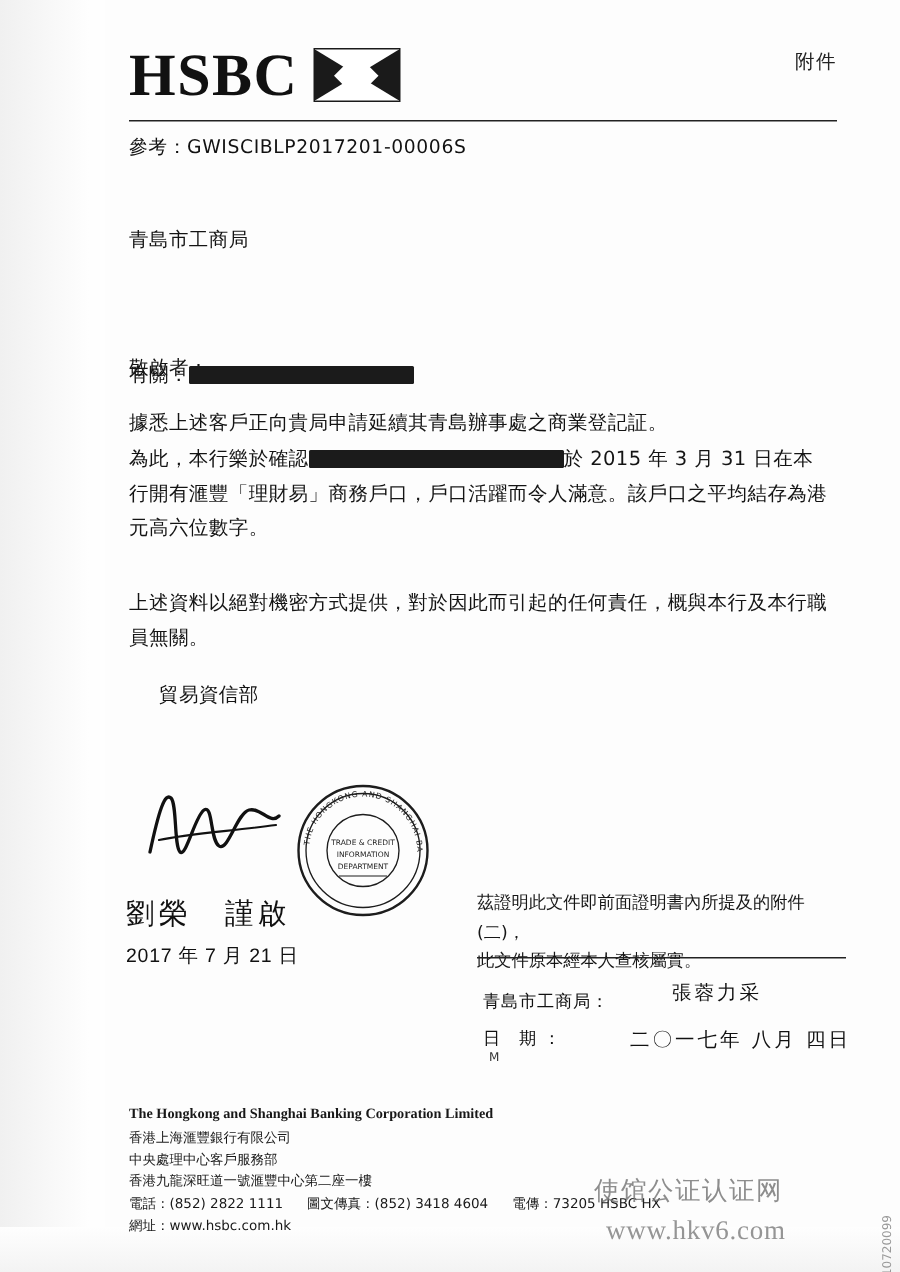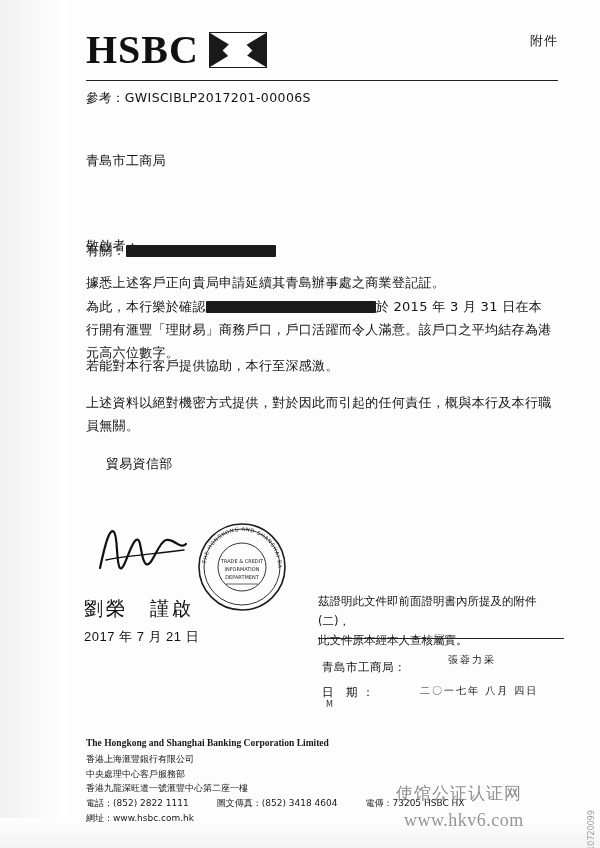--- a/index.html
+++ b/index.html
@@ -207,21 +207,21 @@
     font-family: "DejaVu Sans", sans-serif;
     font-size: 11.5px;
     letter-spacing: 0.5px;
   }
   .notary-field.f1 { top: 660px; }
   .notary-field.f2 { top: 685px; }
   .notary-val {
     position: absolute;
     font-family: "DejaVu Sans", sans-serif;
     letter-spacing: 2px;
-    font-size: 10px;
+    font-size: 13px;
     color: #111;
   }
   .notary-val.v1 { left: 448px; top: 653px; }
   .notary-val.v2 { left: 420px; top: 684px; }
   .notary-sub {
     position: absolute;
     left: 326px;
     top: 700px;
     font-size: 8px;
     font-family: "DejaVu Sans", sans-serif;
@@ -241,21 +241,21 @@
   .footer .en-title {
     font-weight: bold;
     font-size: 9.5px;
   }
   .footer .zh {
     font-family: "DejaVu Sans", sans-serif;
     font-size: 9px;
   }
   .footer-row {
     display: flex;
-    gap: 28px;
+    gap: 16px;
   }
 
   
   .watermark-cn {
     position: absolute;
     left: 396px;
     top: 782px;
     font-family: "DejaVu Sans", sans-serif;
     font-size: 17px;
     color: #7a7a7a;
@@ -310,21 +310,20 @@
   <div class="blk subject">
     <span>有關：</span><span class="redact w1"></span>
   </div>
 
   <div class="blk para1">據悉上述客戶正向貴局申請延續其青島辦事處之商業登記証。</div>
 
   <div class="blk para2">
     <span>為此，本行樂於確認</span><span class="redact w2"></span><span>於 2015 年 3 月 31 日在本行開有滙豐「理財易」商務戶口，戶口活躍而令人滿意。該戶口之平均結存為港元高六位數字。</span>
   </div>
 
-  <div class="blk para3">若能對本行客戶提供協助，本行至深感激。</div>
 
   <div class="blk para4">上述資料以絕對機密方式提供，對於因此而引起的任何責任，概與本行及本行職員無關。</div>
 
   <div class="blk dept">貿易資信部</div>
 
   <div class="sig-scribble">
     <svg viewBox="0 0 95 60" width="95" height="60">
       <path d="M4,48 C10,20 14,8 18,12 C22,16 20,44 24,48 C28,52 34,24 40,20 C46,16 44,40 50,44 C56,48 62,22 70,20 C78,18 84,30 90,24" fill="none" stroke="#111" stroke-width="2.2" stroke-linecap="round"></path>
       <path d="M10,40 C28,36 58,34 88,30" fill="none" stroke="#111" stroke-width="1.4" stroke-linecap="round"></path>
     </svg>

